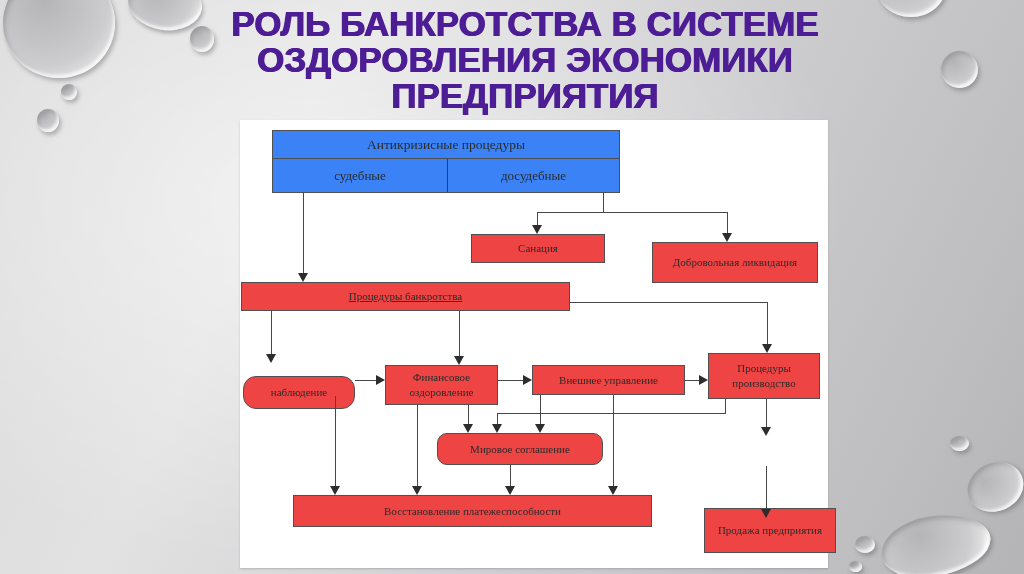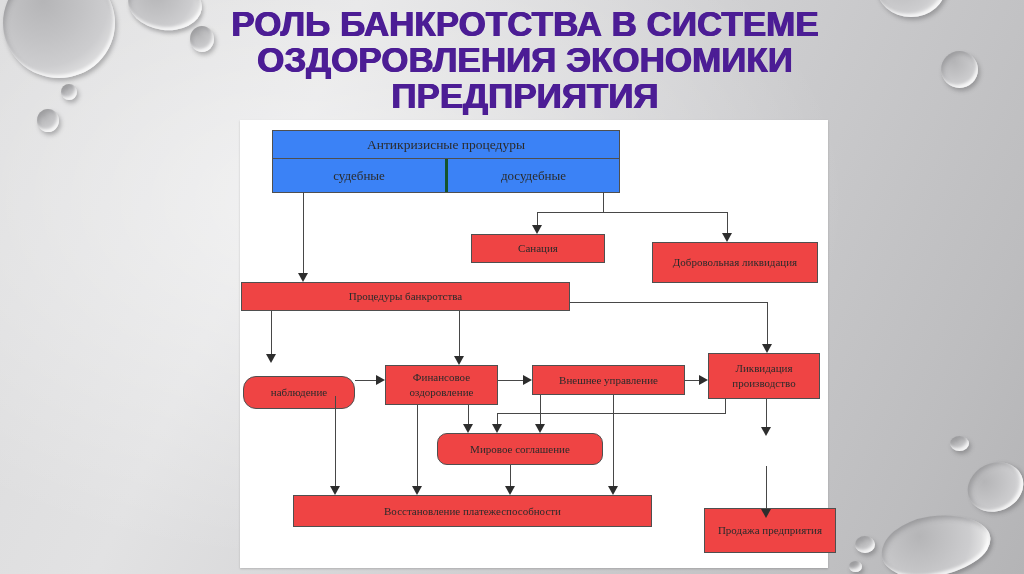--- a/index.html
+++ b/index.html
@@ -34,21 +34,21 @@
     font-family:"Liberation Serif",serif;font-size:11px;line-height:15px;color:#2b2b2b;
     display:flex;align-items:center;justify-content:center;text-align:center;
     box-sizing:border-box;padding:1px 3px;
   }
   .tbl{position:absolute;left:32px;top:10px;width:348px;border:1px solid #4f4f4f;background:#3b82f6;box-sizing:border-box;}
   .tbl .hdr{height:27px;border-bottom:1px solid #4f4f4f;display:flex;align-items:center;justify-content:center;
     font-family:"Liberation Serif",serif;font-size:13.5px;color:#2b2b2b;}
   .tbl .cells{display:flex;height:33px;}
   .tbl .cell{display:flex;align-items:center;justify-content:center;
     font-family:"Liberation Serif",serif;font-size:13px;color:#2b2b2b;box-sizing:border-box;}
-  .tbl .cell.left{width:175px;border-right:3px solid #14532d;}
+  .tbl .cell.left{width:175px;border-right:1px solid #14532d;}
   .tbl .cell.right{flex:1;font-family:Liberation Serif, serif;}
   .ln{position:absolute;background:#474747;}
   .ah-d{position:absolute;width:0;height:0;border-left:5px solid transparent;border-right:5px solid transparent;border-top:9px solid #2d2d2d;}
   .ah-r{position:absolute;width:0;height:0;border-top:5px solid transparent;border-bottom:5px solid transparent;border-left:9px solid #2d2d2d;}
 </style>
 </head>
 <body>
 
 <div class="droplet" style="left:3px;top:-32px;width:112px;height:110px;"></div>
 <div class="droplet" style="left:128px;top:-22px;width:74px;height:52px;transform:rotate(8deg);"></div>
@@ -72,25 +72,25 @@
   <div class="tbl">
     <div class="hdr">Антикризисные процедуры</div>
     <div class="cells">
       <div class="cell left">судебные</div>
       <div class="cell right">досудебные</div>
     </div>
   </div>
 
   <div class="node" style="left:231px;top:114px;width:134px;height:29px;">Санация</div>
   <div class="node" style="left:412px;top:122px;width:166px;height:41px;">Добровольная ликвидация</div>
-  <div class="node" style="left:1px;top:162px;width:329px;height:29px;">Процедуры банкротства</div>
+  <div class="node" style="left:1px;top:162px;width:329px;height:29px;text-decoration:underline;">Процедуры банкротства</div>
   <div class="node" style="left:3px;top:256px;width:112px;height:33px;border-radius:13px;">наблюдение</div>
   <div class="node" style="left:145px;top:245px;width:113px;height:40px;">Финансовое оздоровление</div>
   <div class="node" style="left:292px;top:245px;width:153px;height:30px;">Внешнее управление</div>
-  <div class="node" style="left:468px;top:233px;width:112px;height:46px;">Ликвидация производство</div>
+  <div class="node" style="left:468px;top:233px;width:112px;height:46px;">Процедуры производство</div>
   <div class="node" style="left:197px;top:313px;width:166px;height:32px;border-radius:10px;">Мировое соглашение</div>
   <div class="node" style="left:53px;top:375px;width:359px;height:32px;">Восстановление платежеспособности</div>
   <div class="node" style="left:464px;top:388px;width:132px;height:45px;">Продажа предприятия</div>
 
   <div class="ln" style="left:63px;top:72px;width:1px;height:82px;"></div>
   <div class="ah-d" style="left:58px;top:153px;"></div>
 
   <div class="ln" style="left:363px;top:72px;width:1px;height:21px;"></div>
   <div class="ln" style="left:297px;top:92px;width:191px;height:1px;"></div>
   <div class="ln" style="left:297px;top:92px;width:1px;height:14px;"></div>

